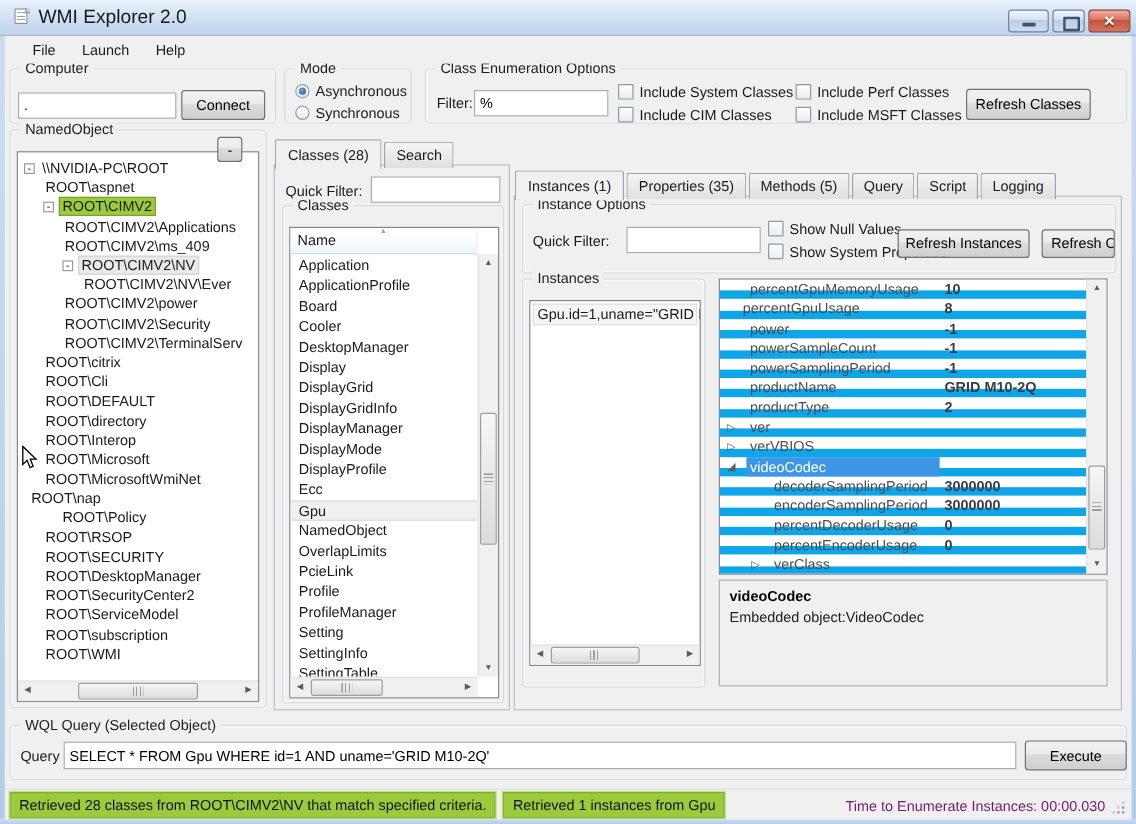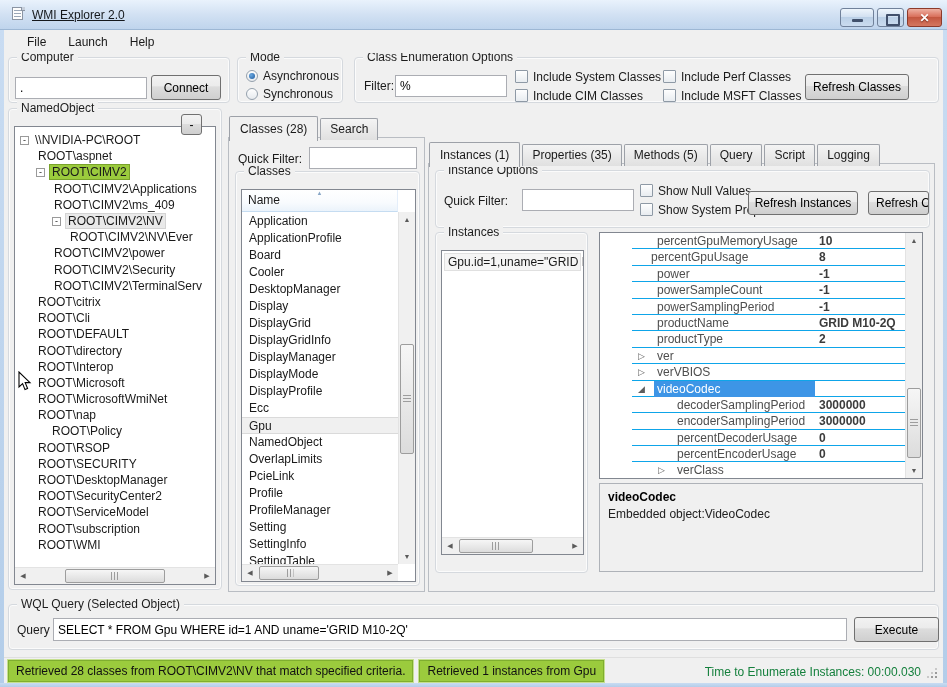--- a/index.html
+++ b/index.html
@@ -15,21 +15,21 @@
 
   
   #titlebar { position:absolute; left:0; top:0; width:947px; height:30px;
     background:linear-gradient(#e9f2fc,#d2e1f3 50%,#bfd4ec); border-bottom:1px solid #9db7d4;
     display:flex; align-items:center; z-index:60; }
   #app-icon { width:16px; height:16px; margin:0 6px 0 10px; position:relative; }
   #app-icon .page { position:absolute; left:2px; top:0; width:11px; height:13px; background:#fdfdfd; border:1px solid #8a94a3; }
   #app-icon .fold { position:absolute; right:1px; top:0; width:4px; height:4px; background:#c6cfdb; border-left:1px solid #8a94a3; border-bottom:1px solid #8a94a3; }
   #app-icon .lines { position:absolute; left:4px; top:3px; width:7px; height:7px;
      background:repeating-linear-gradient(#9aa7b8 0 1px, transparent 1px 3px); }
-  #window-title { font-size:12px; color:#15181c;text-decoration:underline; }
+  #window-title { font-size:16px; color:#15181c; }
   #win-buttons { position:absolute; right:5px; top:8px; display:flex; gap:3px; }
   .winbtn { height:19px; border:1px solid #70819a; border-radius:3px;
     background:linear-gradient(#eef5fc,#d3e1f1 45%,#bacfe6 46%,#cbdcef); position:relative; }
   #minimize-button { width:34px; } #maximize-button { width:27px; } 
   #close-button { width:35px; border-color:#8c3a2b; background:linear-gradient(#eeb0a2,#d9705c 45%,#c2543e 46%,#d4765f); }
   #minimize-button::after { content:""; position:absolute; left:11px; bottom:4px; width:11px; height:3px; background:#41506b; border-radius:1px; }
   #maximize-button::after { content:""; position:absolute; left:8px; top:5px; width:10px; height:8px; border:2px solid #41506b; border-radius:1px; }
   #close-button::after { content:"✕"; position:absolute; left:0; right:0; top:2px; text-align:center; color:#fff; font-weight:bold; font-size:12px; text-shadow:0 1px 1px #7e2d1c; }
 
   
@@ -111,41 +111,41 @@
   #refresh-instances-button { left:312px; top:20px; width:110px; height:24px; }
   #refresh-object-button { left:432px; top:20px; width:61px; height:24px; justify-content:flex-start; padding-left:7px; }
 
   #instances-group { left:6px; top:68px; width:153px; height:341px; }
   #instances-list { position:absolute; left:5px; top:17px; width:143px; height:305px; background:#fff; border:1px solid #828790; overflow:hidden; }
   .instance-row { margin:2px; padding:1px 3px; white-space:nowrap; background:#f5f5f5; border:1px solid #e0e0e0; }
   #instances-hscroll { left:0; bottom:0; right:0; }
 
   #property-grid { position:absolute; left:170px; top:68px; width:324px; height:247px; background:#fff; border:1px solid #828790; overflow:hidden; }
   #pg-rows { position:absolute; left:0; top:0; right:17px; bottom:0; }
-  .pg-row { height:16.4px; position:relative; border-bottom:1px solid #0ea5e9;margin-left:32px; }
+  .pg-row { height:16.4px; position:relative; border-bottom:7px solid #0ea5e9; }
   .pg-exp { position:absolute; top:2px; font-size:9px; color:#5e5e5e; line-height:12px; }
   .pg-name { position:absolute; top:0; height:16px; padding:1px 3px; color:#4e4e4e; white-space:nowrap; overflow:hidden; }
   .pg-name.sel { background:var(--blue); color:#fff; }
   .pg-value { position:absolute; left:185px; top:0; width:118px; padding:1px 2px; font-weight:bold; color:#3c3c3c; white-space:nowrap; }
   #pg-vscroll { top:0; right:0; bottom:0; }
 
   #detail-box { position:absolute; left:170px; top:319px; width:324px; height:89px; background:#f0f0f0; border:1px solid #aeb2b8; padding:6px 8px; }
   #detail-title { font-weight:bold; color:#000; }
   #detail-desc { margin-top:3px; color:#202020; }
 
   
   #wql-group { left:8px; top:604px; width:931px; height:46px; }
   #query-label { position:absolute; left:8px; top:18px; }
   #query-input { left:44px; top:13px; width:794px; height:23px; }
   #execute-button { left:845px; top:12px; width:85px; height:25px; }
 
   
   #status-bar { position:absolute; left:4px; top:657px; width:939px; height:26px; background:#f0f0f0; border-top:1px solid #dfdfdf; display:flex; align-items:center; padding:0 4px; }
   .status-badge { background:var(--green); border:1px solid #7fae2f; outline:1px solid #c6e08f; padding:3px 7px; margin-right:6px; color:#111; white-space:nowrap; }
-  #status-time { position:absolute; right:22px; top:7px; color:#15803d; }
+  #status-time { position:absolute; right:22px; top:7px; color:#701a75; }
   #resize-grip { position:absolute; right:6px; bottom:5px; width:9px; height:9px; }
   #resize-grip::after { content:""; position:absolute; right:0; bottom:0; width:2px; height:2px; background:#9b9b9b;
      box-shadow:-4px 0 #9b9b9b, 0 -4px #9b9b9b, -4px -4px #c9c9c9, -8px 0 #c9c9c9, 0 -8px #c9c9c9; }
 
   #cursor { position:absolute; left:18px; top:371px; z-index:99; pointer-events:none; }
 </style>
 </head>
 <body>
 
 <div id="window">
@@ -267,21 +267,21 @@
           </div>
           <div class="tree-row" style="padding-left: 21px;">
             <span class="tree-label">ROOT\Interop</span>
           </div>
           <div class="tree-row" style="padding-left: 21px;">
             <span class="tree-label">ROOT\Microsoft</span>
           </div>
           <div class="tree-row" style="padding-left: 21px;">
             <span class="tree-label">ROOT\MicrosoftWmiNet</span>
           </div>
-          <div class="tree-row" style="padding-left: 21px;">
+          <div class="tree-row" style="padding-left: 9px;">
             <span class="tree-label">ROOT\nap</span>
           </div>
           <div class="tree-row" style="padding-left: 35px;">
             <span class="tree-label">ROOT\Policy</span>
           </div>
           <div class="tree-row" style="padding-left: 21px;">
             <span class="tree-label">ROOT\RSOP</span>
           </div>
           <div class="tree-row" style="padding-left: 21px;">
             <span class="tree-label">ROOT\SECURITY</span>

